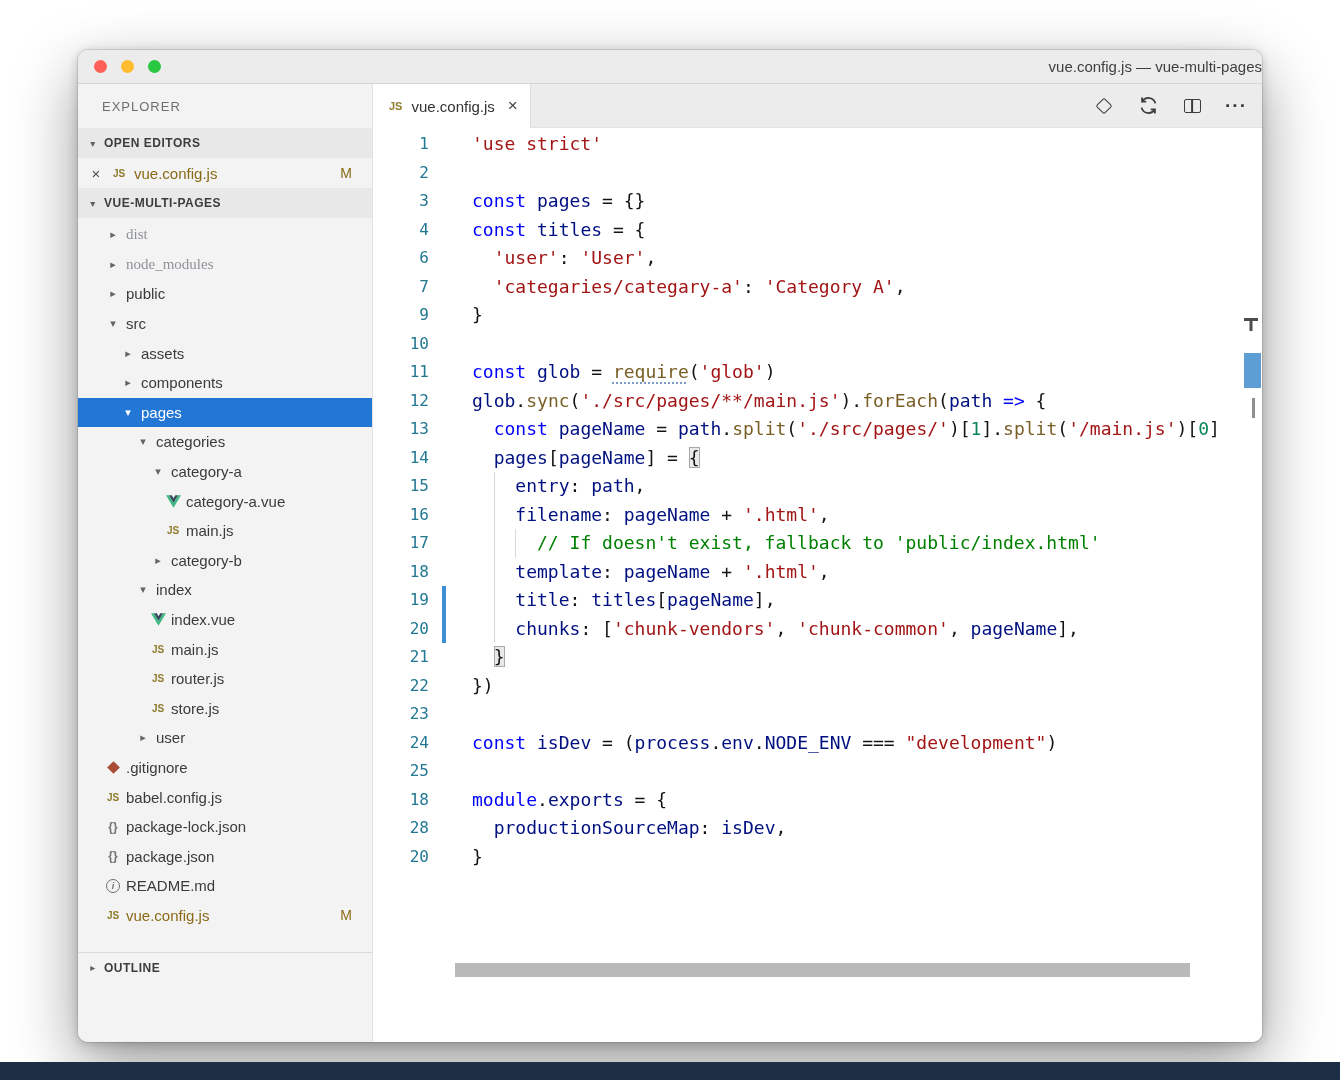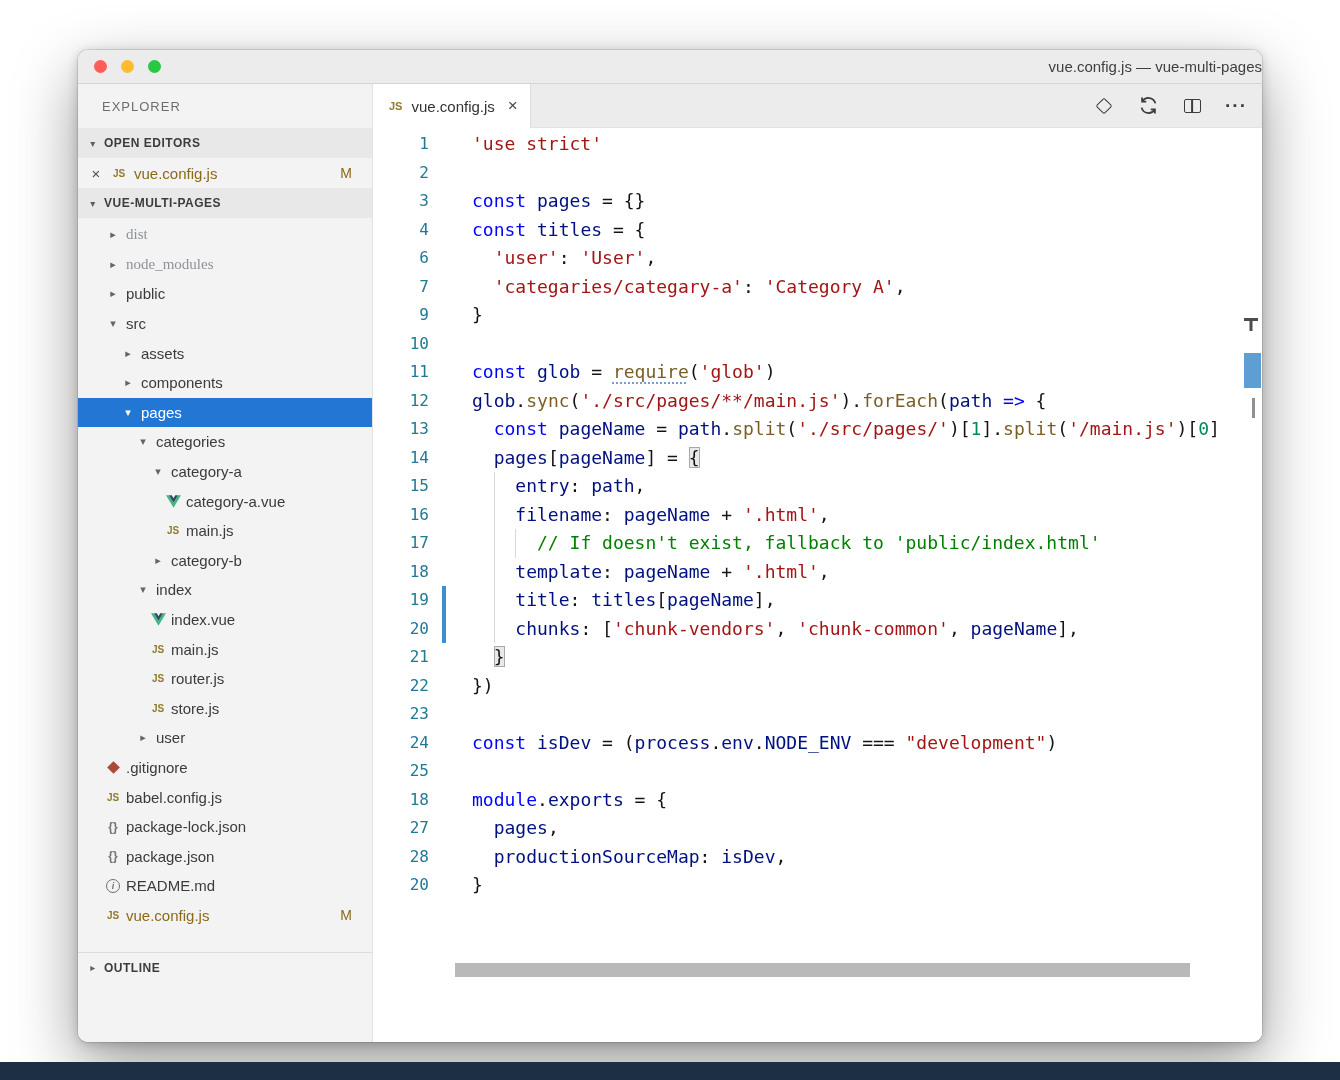--- a/index.html
+++ b/index.html
@@ -341,21 +341,20 @@
             <div class="cl"><span class="ln">17</span><span class="lt"><div class="ig" style="left: 48.68px;"></div><div class="ig" style="left: 70.36px;"></div><span class="t-p">      </span><span class="t-c">// If doesn't exist, fallback to 'public/index.html'</span></span></div>
             <div class="cl"><span class="ln">18</span><span class="lt"><div class="ig" style="left: 48.68px;"></div><span class="t-p">    </span><span class="t-v">template</span><span class="t-p">: </span><span class="t-v">pageName</span><span class="t-p"> + </span><span class="t-s">'.html'</span><span class="t-p">,</span></span></div>
             <div class="cl"><span class="ln">19</span><span class="lt"><div class="ig" style="left: 48.68px;"></div><span class="t-p">    </span><span class="t-v">title</span><span class="t-p">: </span><span class="t-v">titles</span><span class="t-p">[</span><span class="t-v">pageName</span><span class="t-p">],</span></span></div>
             <div class="cl"><span class="ln">20</span><span class="lt"><div class="ig" style="left: 48.68px;"></div><span class="t-p">    </span><span class="t-v">chunks</span><span class="t-p">: [</span><span class="t-s">'chunk-vendors'</span><span class="t-p">, </span><span class="t-s">'chunk-common'</span><span class="t-p">, </span><span class="t-v">pageName</span><span class="t-p">],</span></span></div>
             <div class="cl"><span class="ln">21</span><span class="lt"><span class="t-p">  </span><span class="t-p t-bm">}</span></span></div>
             <div class="cl"><span class="ln">22</span><span class="lt"><span class="t-p">})</span></span></div>
             <div class="cl"><span class="ln">23</span><span class="lt"></span></div>
             <div class="cl"><span class="ln">24</span><span class="lt"><span class="t-k">const </span><span class="t-v">isDev</span><span class="t-p"> = (</span><span class="t-v">process</span><span class="t-p">.</span><span class="t-v">env</span><span class="t-p">.</span><span class="t-v">NODE_ENV</span><span class="t-p"> === </span><span class="t-s">"development"</span><span class="t-p">)</span></span></div>
             <div class="cl"><span class="ln">25</span><span class="lt"></span></div>
             <div class="cl"><span class="ln">18</span><span class="lt"><span class="t-k">module</span><span class="t-p">.</span><span class="t-v">exports</span><span class="t-p"> = {</span></span></div>
-            <div class="cl"><span class="ln">27</span><span class="lt"><span class="t-p">  </span><span class="t-v">pages</span><span class="t-p">,</span></span></div>
             <div class="cl"><span class="ln">28</span><span class="lt"><span class="t-p">  </span><span class="t-v">productionSourceMap</span><span class="t-p">: </span><span class="t-v">isDev</span><span class="t-p">,</span></span></div>
             <div class="cl"><span class="ln">20</span><span class="lt"><span class="t-p">}</span></span></div>
             <div class="gut-mod" style="top: 458px; height: 57px;"></div>
           </div>
         <div class="hscroll"></div>
         <div class="ruler">
           <div class="mark-t"></div>
           <div class="mark-blue"></div>
           <div class="mark-gray"></div>
         </div>

